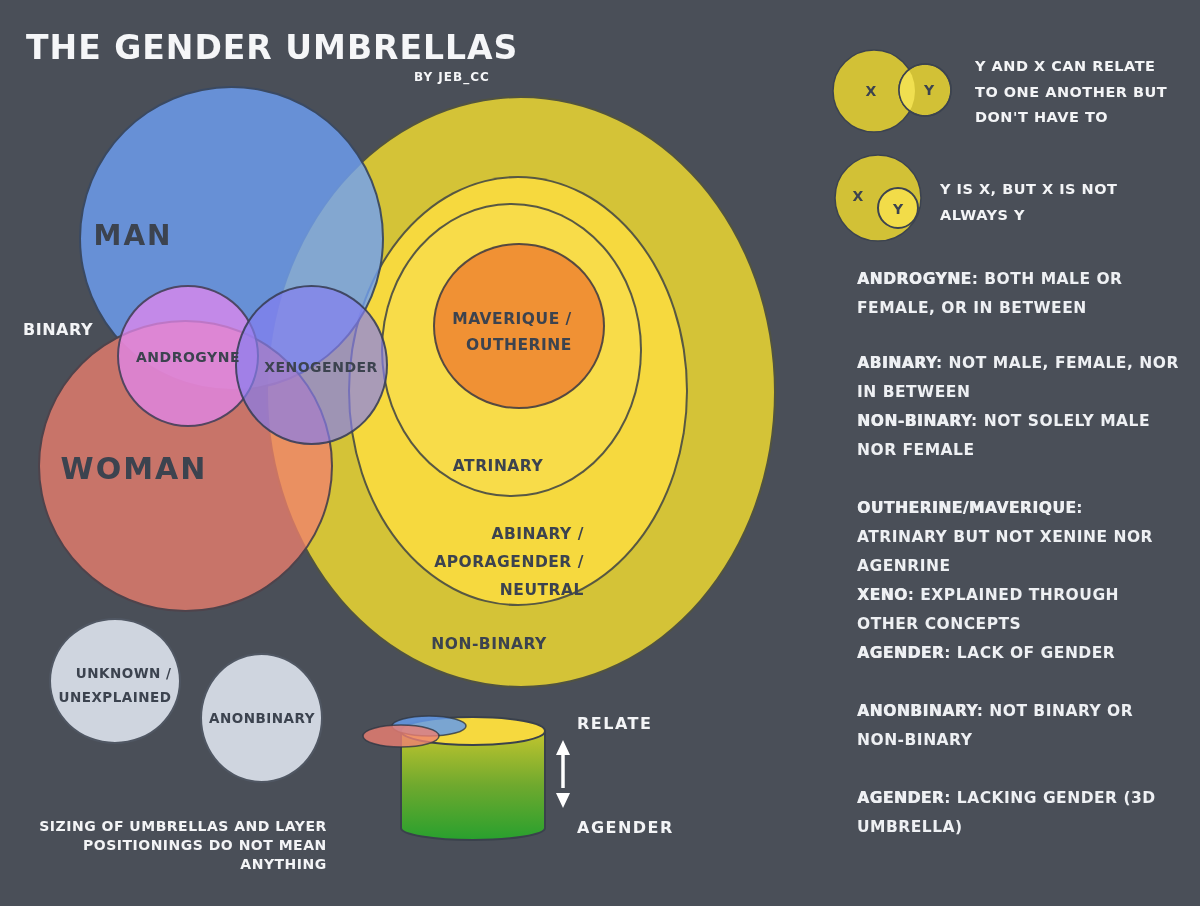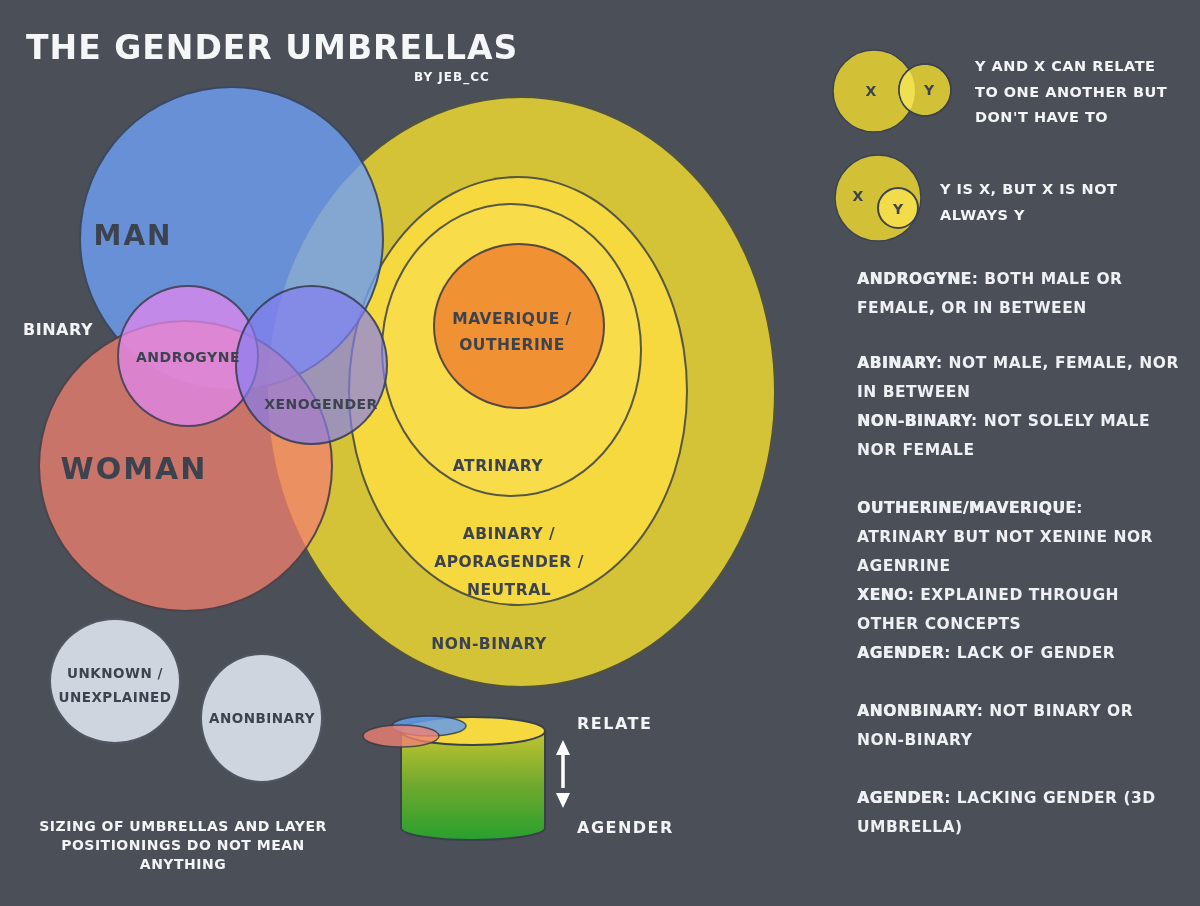--- a/index.html
+++ b/index.html
@@ -6,21 +6,21 @@
   #scene{
     position:relative;width:1200px;height:906px;overflow:hidden;
     background:#4a4f58;
     font-family:"DejaVu Sans", sans-serif;
     font-weight:bold;
   }
   
   .ell{position:absolute;border-radius:50%;box-sizing:border-box;border:2px solid rgba(48,55,68,.8);}
   .lbl{
     position:absolute;transform:translate(-50%,-50%);
-    color:#3c434f;text-align:center;white-space:pre-line;line-height:1.25;
+    color:#3c434f;text-align:right;white-space:pre-line;line-height:1.25;
     letter-spacing:.5px;z-index:30;
   }
   .lbl.light{color:#f3f4f6;}
   
   .ring-outer   {left:266px;top:96px; width:510px;height:592px;background:#d4c337;z-index:1;}
   .ring-mid     {left:348px;top:176px;width:340px;height:430px;background:#f6d93e;z-index:2;}
   .ring-inner   {left:381px;top:203px;width:261px;height:294px;background:#f8dc49;z-index:3;}
   .core-orange  {left:433px;top:243px;width:172px;height:166px;background:#f09134;z-index:4;}
   .man-circle   {left:79px; top:86px; width:305px;height:305px;background:rgba(110,160,246,.8);z-index:5;}
   .woman-circle {left:38px; top:320px;width:295px;height:292px;background:rgba(240,128,110,.76);z-index:6;}
@@ -28,21 +28,21 @@
   .xeno-circle  {left:235px;top:285px;width:153px;height:160px;background:rgba(132,126,240,.68);z-index:8;}
   .unknown-circle   {left:49px; top:618px;width:132px;height:126px;background:#cfd5df;z-index:9;}
   .anonbinary-circle{left:200px;top:653px;width:123px;height:130px;background:#cfd5df;z-index:9;}
   
   .title{position:absolute;left:26px;top:28px;font-size:33px;letter-spacing:1px;color:#f5f6f8;z-index:40;}
   .byline{position:absolute;left:414px;top:70px;font-size:12px;letter-spacing:1px;color:#f5f6f8;z-index:40;}
   
   .man-lbl       {left:133px;top:235px;font-size:28px;letter-spacing:2px;}
   .woman-lbl     {left:134px;top:469px;font-size:30px;letter-spacing:2px;}
   .androgyne-lbl {left:188px;top:358px;font-size:14px;}
-  .xeno-lbl      {left:321px;top:368px;font-size:14px;margin-top:37px;}
+  .xeno-lbl      {left:321px;top:368px;font-size:14px;}
   .binary-lbl    {left:58px; top:330px;font-size:16px;}
   .maverique-lbl {left:512px;top:332px;font-size:15.5px;line-height:26px;}
   .atrinary-lbl  {left:498px;top:467px;font-size:15.5px;}
   .abinary-lbl   {left:509px;top:562px;font-size:15.5px;line-height:28px;}
   .nonbinary-lbl {left:489px;top:645px;font-size:15.5px;}
   .unknown-lbl   {left:115px;top:685px;font-size:13.5px;line-height:24px;}
   .anonbinary-lbl{left:262px;top:718px;font-size:13.5px;}
   .disclaimer    {left:183px;top:845px;font-size:14px;line-height:19px;letter-spacing:.5px;}
   
   .cyl-svg{position:absolute;left:350px;top:690px;z-index:10;}

